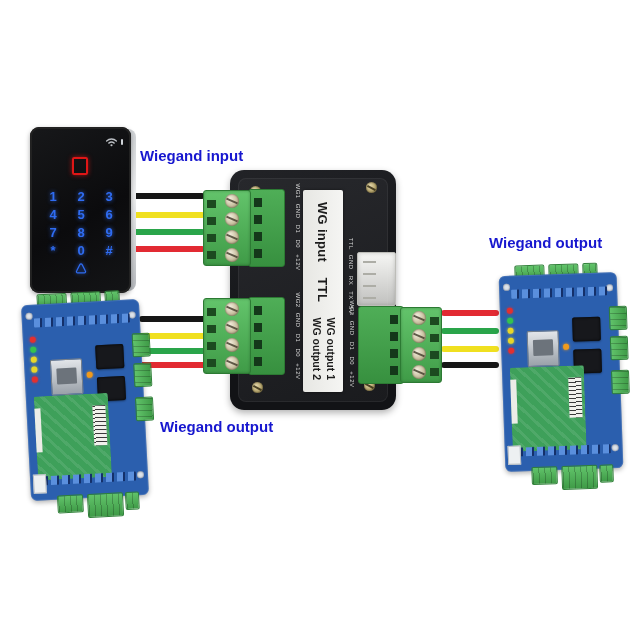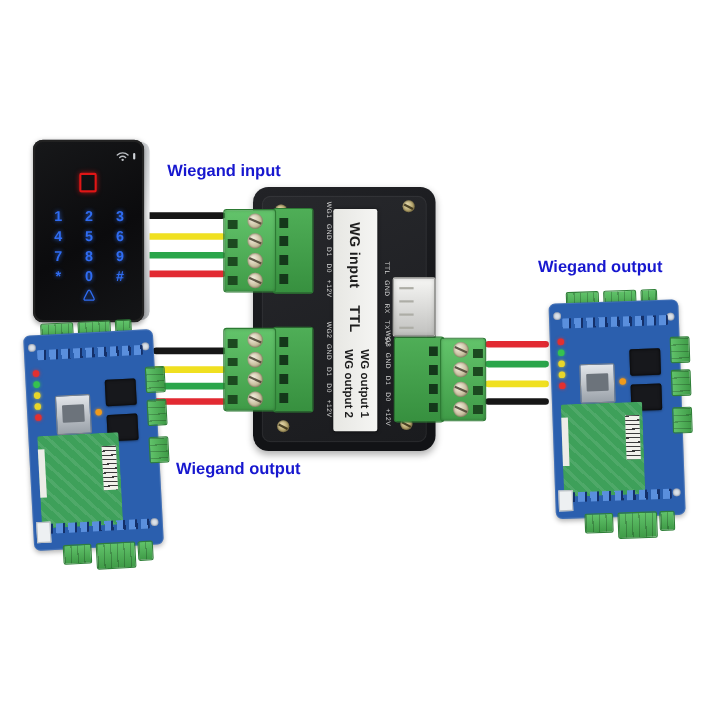--- a/index.html
+++ b/index.html
@@ -115,21 +115,21 @@
   .barcode{position:absolute;left:66px;top:104px;width:13px;height:40px;background:#f1f1ec;
           background-image:repeating-linear-gradient(180deg,#3a3a3a 0 1px,transparent 1px 4px);}
   .wconn{position:absolute;left:3px;top:170px;width:11px;height:17px;background:#edf0f2;border:1px solid #b7bdc2;}
 
 </style>
 </head>
 <body>
 
 <div id="canvas">
 
-  <div class="title" style="left:152px;top:147px;">Wiegand input</div>
+  <div class="title" style="left:140px;top:147px;">Wiegand input</div>
   <div class="title" style="left:489px;top:234px;">Wiegand output</div>
   <div class="title" style="left:160px;top:418px;">Wiegand output</div>
 
   <div class="wire w-black" style="left:133px;top:193px;width:72px;"></div>
   <div class="wire w-yellow" style="left:133px;top:212px;width:72px;"></div>
   <div class="wire w-green" style="left:133px;top:229px;width:72px;"></div>
   <div class="wire w-red" style="left:133px;top:246px;width:72px;"></div>
 
   <div class="wire w-black" style="left:139px;top:316px;width:67px;"></div>
   <div class="wire w-yellow" style="left:139px;top:333px;width:67px;"></div>

